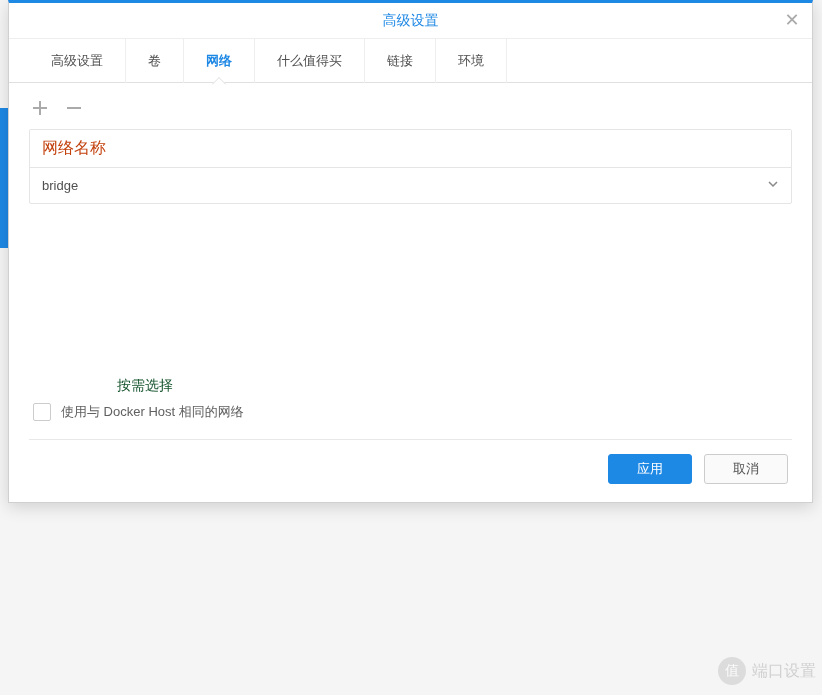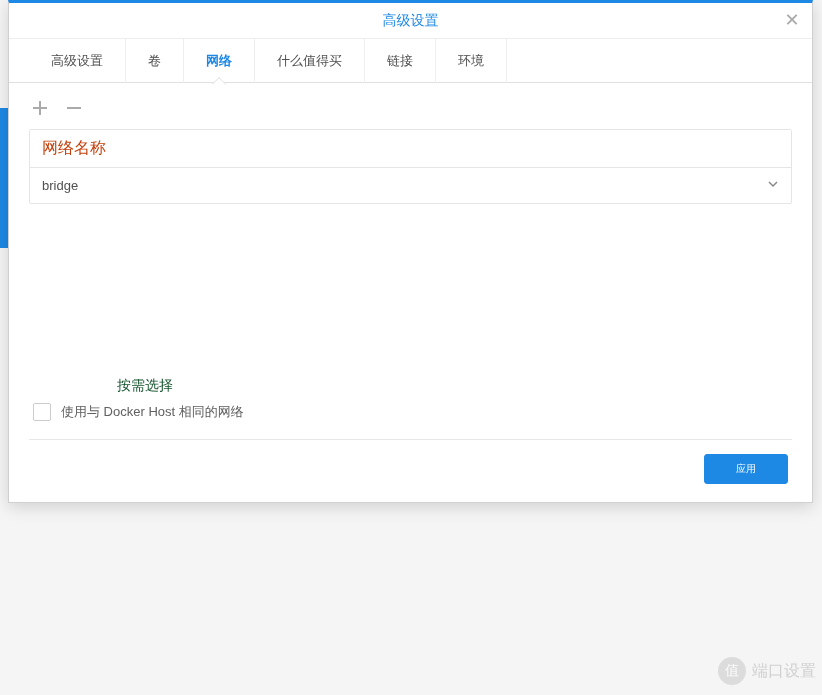--- a/index.html
+++ b/index.html
@@ -166,21 +166,21 @@
       gap: 12px;
       padding: 14px 24px 18px 24px;
     }
     .btn {
       min-width: 84px;
       height: 30px;
       border-radius: 3px;
       border: 1px solid #ccc;
       background: #fafafa;
       color: #505050;
-      font-size: 10px;
+      font-size: 13px;
       cursor: pointer;
       display: inline-flex;
       align-items: center;
       justify-content: center;
       padding: 0 18px;
     }
     .btn.primary {
       background: #1e88e5;
       border-color: #1e88e5;
       color: #fff;
@@ -260,20 +260,21 @@
 
   <div class="checkbox-row">
     <div class="checkbox"></div>
     <span>使用与 Docker Host 相同的网络</span>
   </div>
 
   <div class="footer-sep"></div>
 
   <div class="footer">
     <button class="btn primary">应用</button>
+    <button class="btn">取消</button>
   </div>
 
 </div>
 
 <div class="watermark">
   <div class="watermark-circle">值</div>
   <span>端口设置</span>
 </div>
 
 </body></html>

